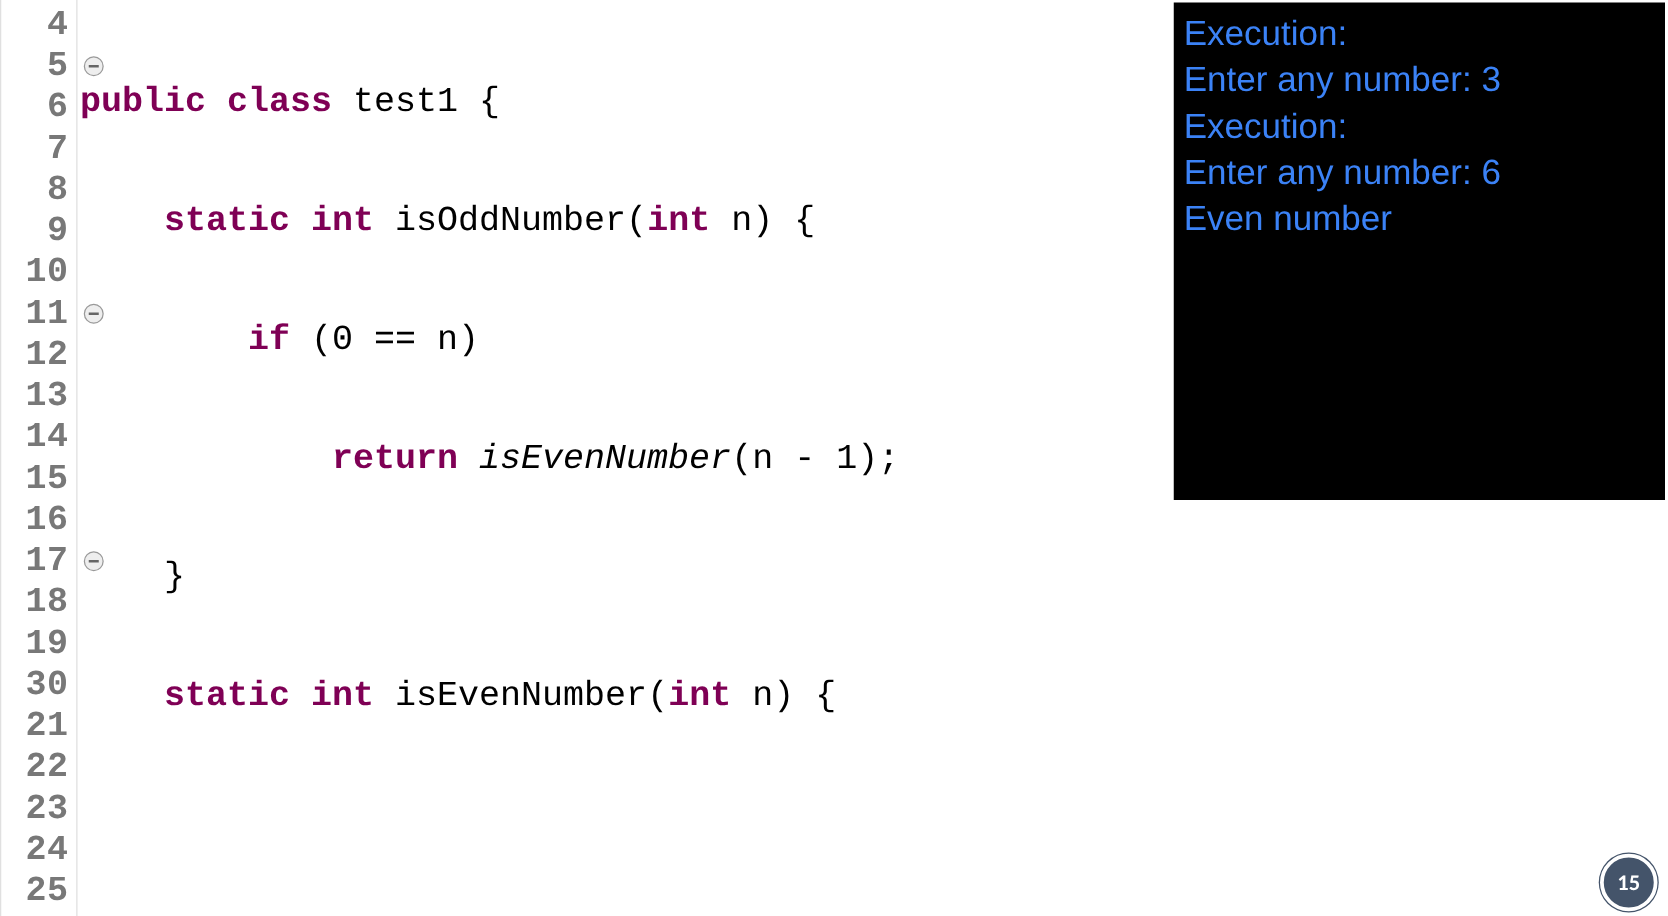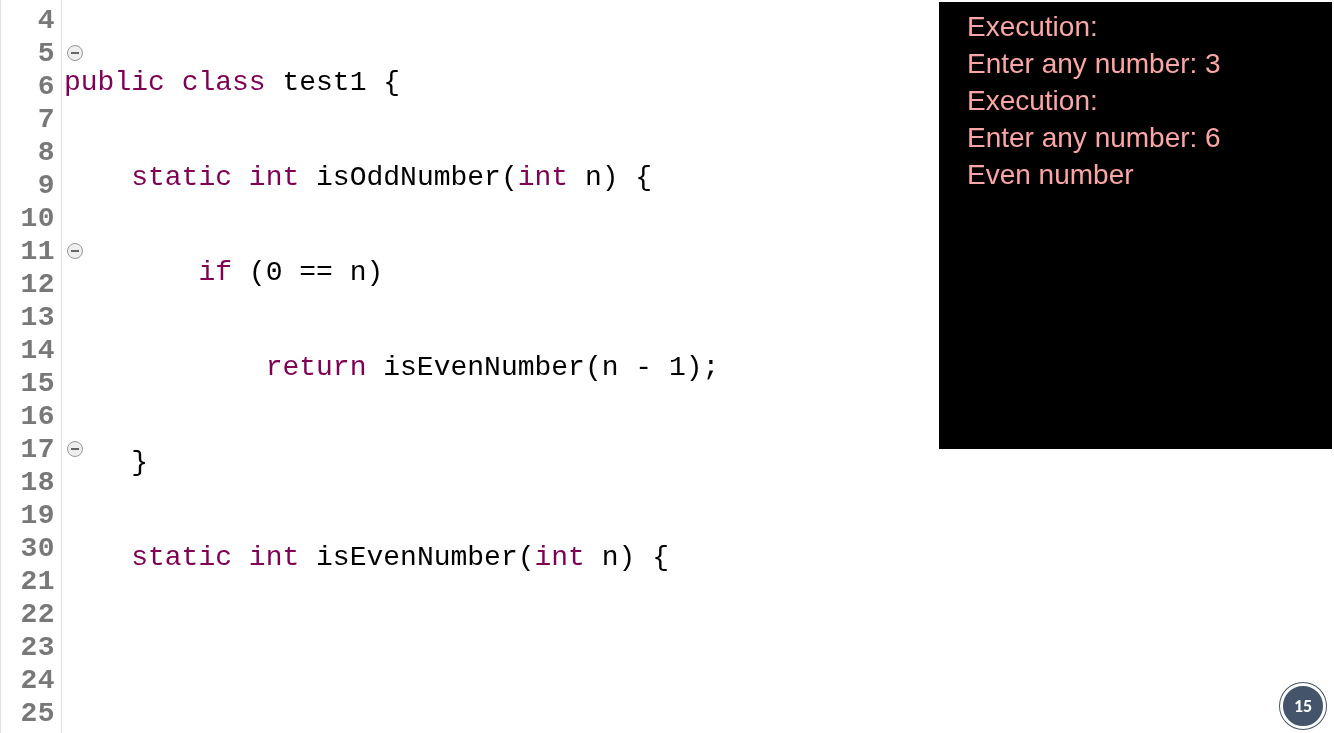--- a/index.html
+++ b/index.html
@@ -62,36 +62,36 @@
     padding-top: 4px;
     padding-left: 2px;
     white-space: pre;
     flex: 1;
     position: relative;
   }
   .code .row {
     height: 33px;
     line-height: 33px;
   }
-  .kw { color: #7f0055; font-weight: normal; }
-  .it { color: #000; }
+  .kw { color: #7f0055; font-weight: bold; }
+  .it { font-style: italic; color: #000; }
   .pl { color: #000; }
 
   .output {
     position: absolute;
     top: 2px;
     right: 2px;
     width: 393px;
-    height: 447px;
+    height: 398px;
     background: #000;
-    color: #fca5a5;
+    color: #3b82f6;
     font-family: Verdana, Geneva, Tahoma, sans-serif;
     font-size: 28px;
     line-height: 37px;
-    padding: 6px 28px;
+    padding: 6px 8px;
     box-sizing: border-box;
   }
 
   .pagenum {
     position: absolute;
     bottom: 4px;
     right: 8px;
     width: 40px;
     height: 40px;
     border-radius: 50%;

